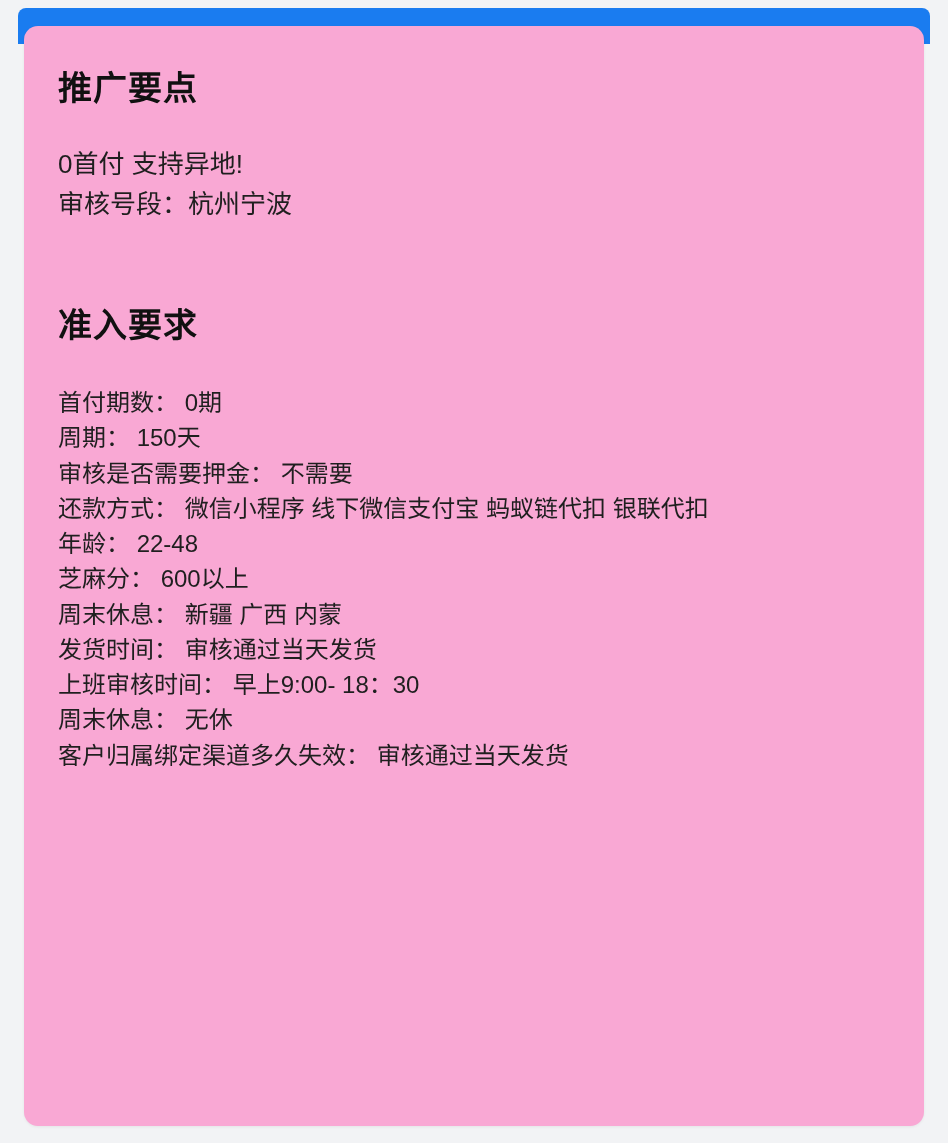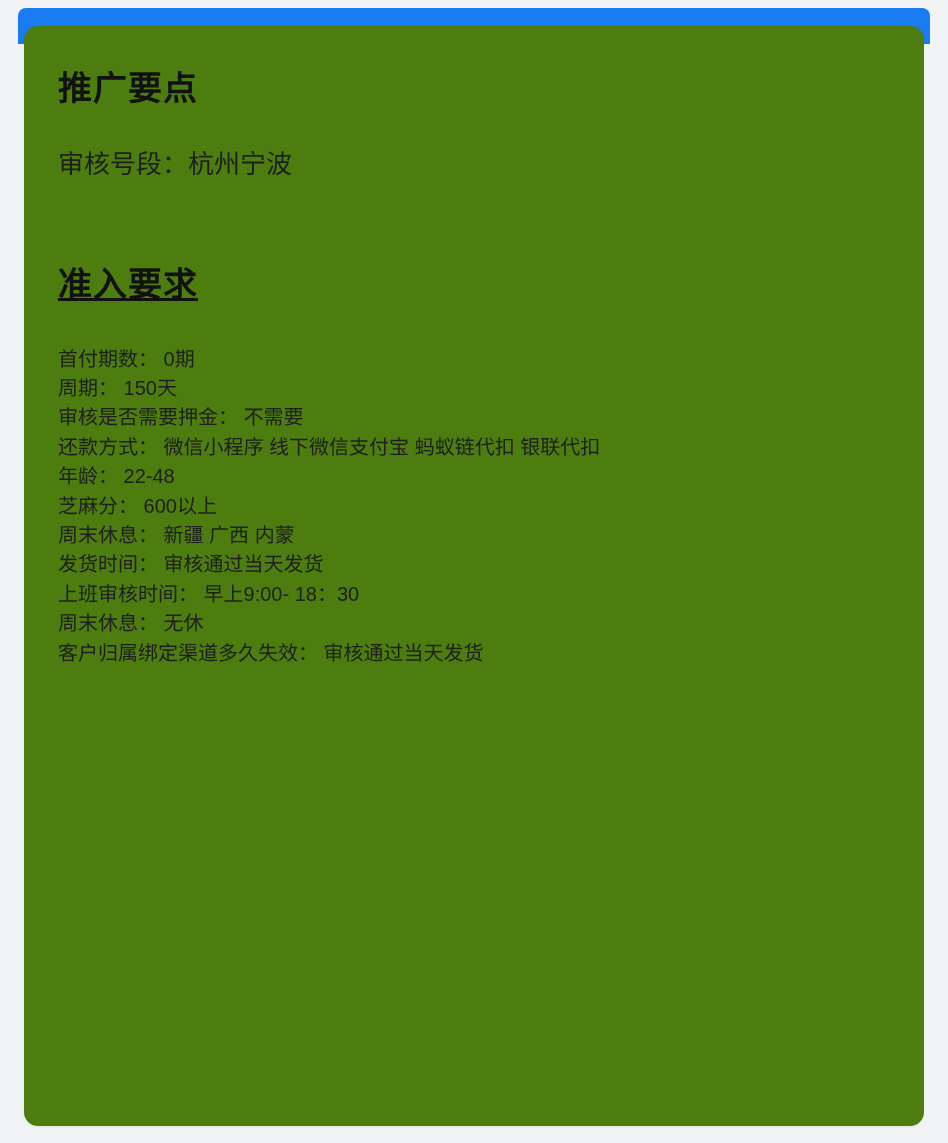--- a/index.html
+++ b/index.html
@@ -33,69 +33,67 @@
     background: #1a7cf0;
     border-radius: 8px 8px 0 0;
   }
 
   .card {
     position: absolute;
     top: 26px;
     left: 24px;
     width: 900px;
     min-height: 1100px;
-    background: #4d7c0f;
+    background: #f9a8d4;
     border-radius: 14px;
     box-shadow: 0 1px 3px rgba(0,0,0,0.06);
     padding: 30px 34px 40px 34px;
     box-sizing: border-box;
   }
 
   h2.section-title {
     font-size: 34px;
     font-weight: bold;
     color: #111111;
     margin: 10px 0 0 0;
     letter-spacing: 1px;
     line-height: 1.3;
   }
 
   h2.section-title.second {
     margin-top: 44px;
-    text-decoration: underline;
   }
 
   .para {
     font-size: 26px;
     color: #1f1f1f;
     line-height: 1.55;
     margin: 0;
     white-space: pre-wrap;
     word-break: break-word;
   }
 
   .block-promo {
     margin-top: 34px;
   }
 
   .block-promo .para + .para {
     margin-top: 0;
-    text-align: center;
   }
 
   .gap {
     height: 34px;
   }
 
   .block-req {
     margin-top: 38px;
   }
 
   .req-line {
-    font-size: 20px;
+    font-size: 24px;
     color: #1f1f1f;
     line-height: 1.47;
     margin: 0;
     word-break: break-word;
   }
 
   .spacer-bottom {
     height: 20px;
   }
 </style>
@@ -104,20 +102,21 @@
 
 <div id="app">
 
   <div class="top-bar"></div>
 
   <div class="card">
 
     <h2 class="section-title">推广要点</h2>
 
     <div class="block-promo">
+      <p class="para">0首付 支持异地!</p>
       <p class="para">审核号段：杭州宁波</p>
       <div class="gap"></div>
     </div>
 
     <h2 class="section-title second">准入要求</h2>
 
     <div class="block-req">
       <p class="req-line">首付期数： 0期</p>
       <p class="req-line">周期： 150天</p>
       <p class="req-line">审核是否需要押金： 不需要</p>

